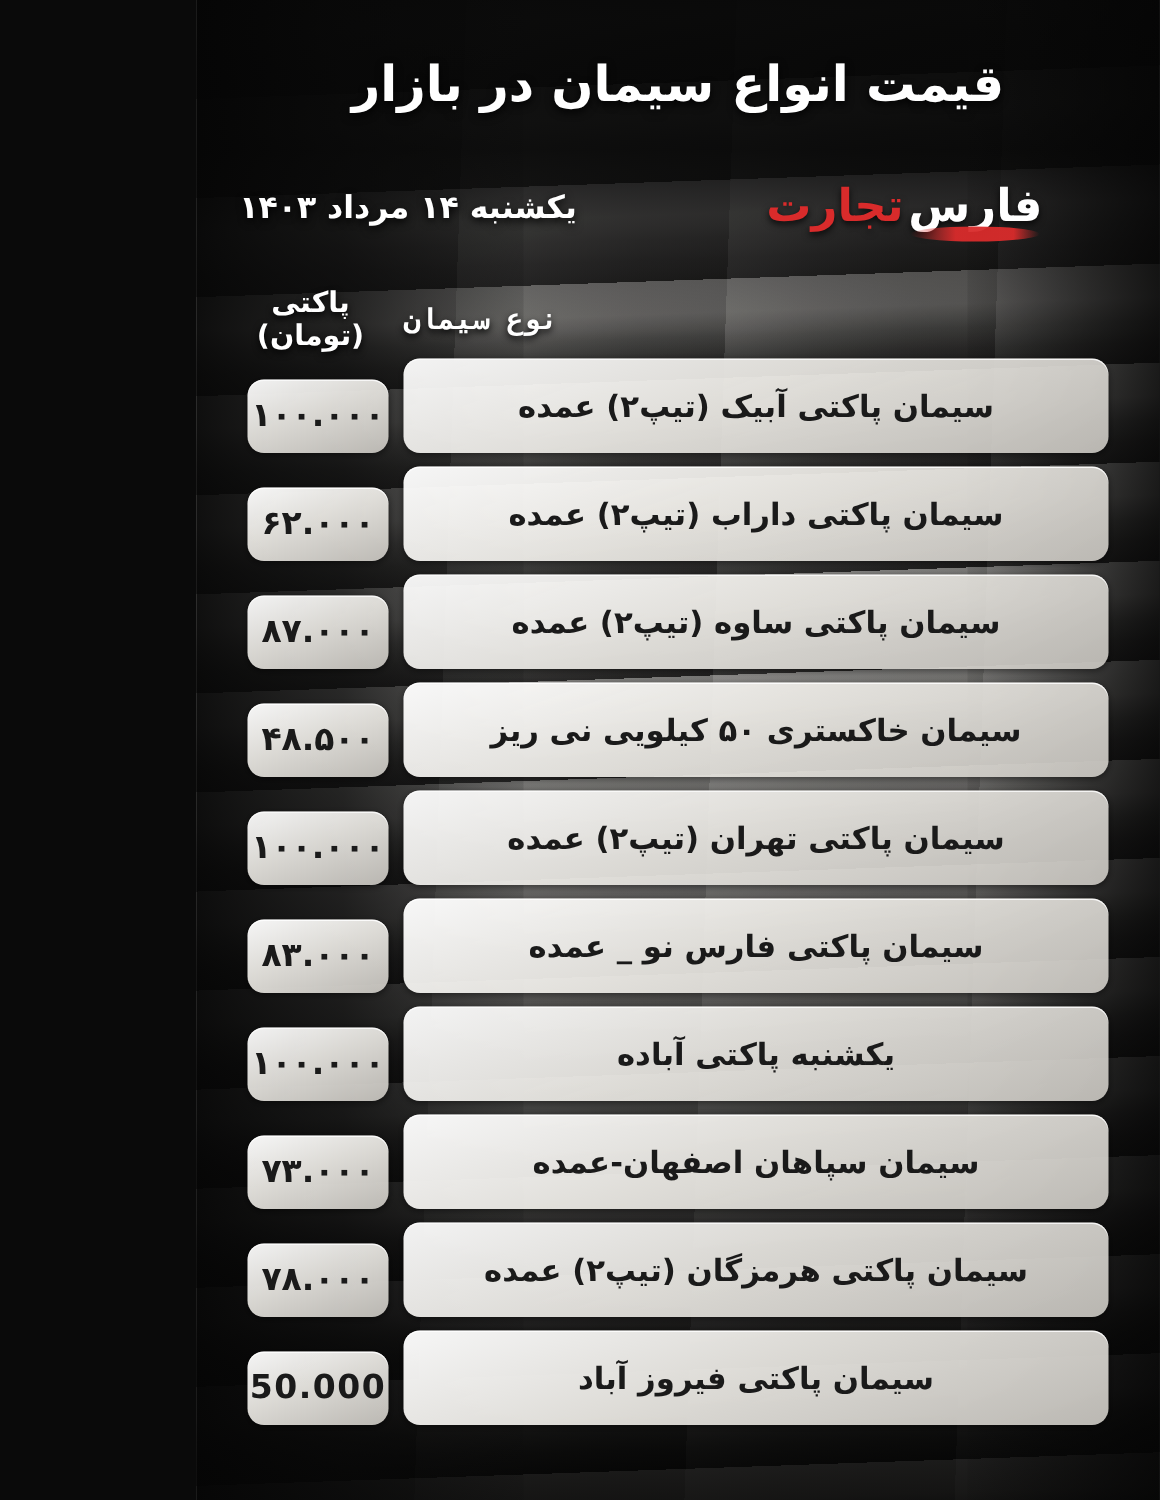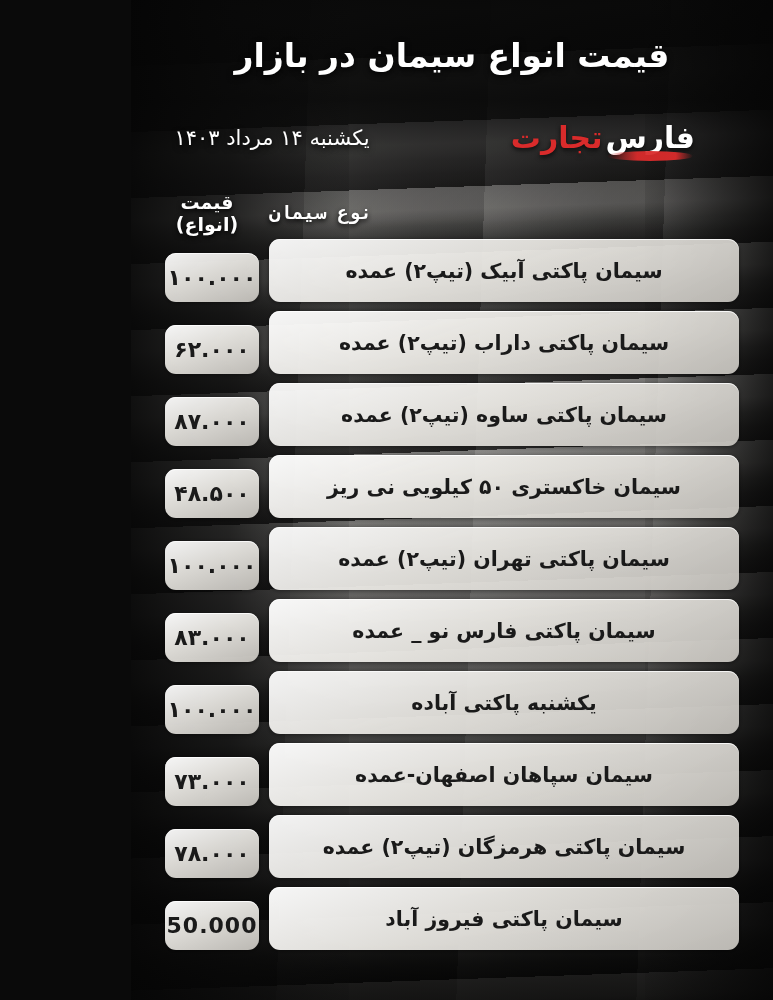--- a/index.html
+++ b/index.html
@@ -113,21 +113,21 @@
     opacity: 0.95;
   }
   .date {
     position: absolute;
     left: 0;
     right: 360px;
     top: 14px;
     text-align: center;
     color: #ffffff;
     font-size: 21px;
-    font-weight: normal;
+    font-weight: bold;
     direction: rtl;
     text-shadow: 0 2px 6px rgba(0,0,0,0.9);
   }
 
   
   .table {
     position: absolute;
     top: 196px;
     left: 34px;
     right: 34px;
@@ -213,21 +213,21 @@
       <span class="t2">فارس</span>
       <span class="t1">تجارت</span>
       <span class="swoosh"></span>
     </div>
     <div class="date">یکشنبه ۱۴ مرداد ۱۴۰۳</div>
   </div>
 
   <div class="table">
     <div class="thead">
       <div class="th th-name">نوع سیمان</div>
-      <div class="th th-price">قیمت (انواع)</div>
+      <div class="th th-price">پاکتی (تومان)</div>
     </div>
 
     <div class="row">
       <div class="cell cell-name">سیمان پاکتی آبیک (تیپ۲) عمده</div>
       <div class="cell cell-price">۱۰۰.۰۰۰</div>
     </div>
     <div class="row">
       <div class="cell cell-name">سیمان پاکتی داراب (تیپ۲) عمده</div>
       <div class="cell cell-price">۶۲.۰۰۰</div>
     </div>

